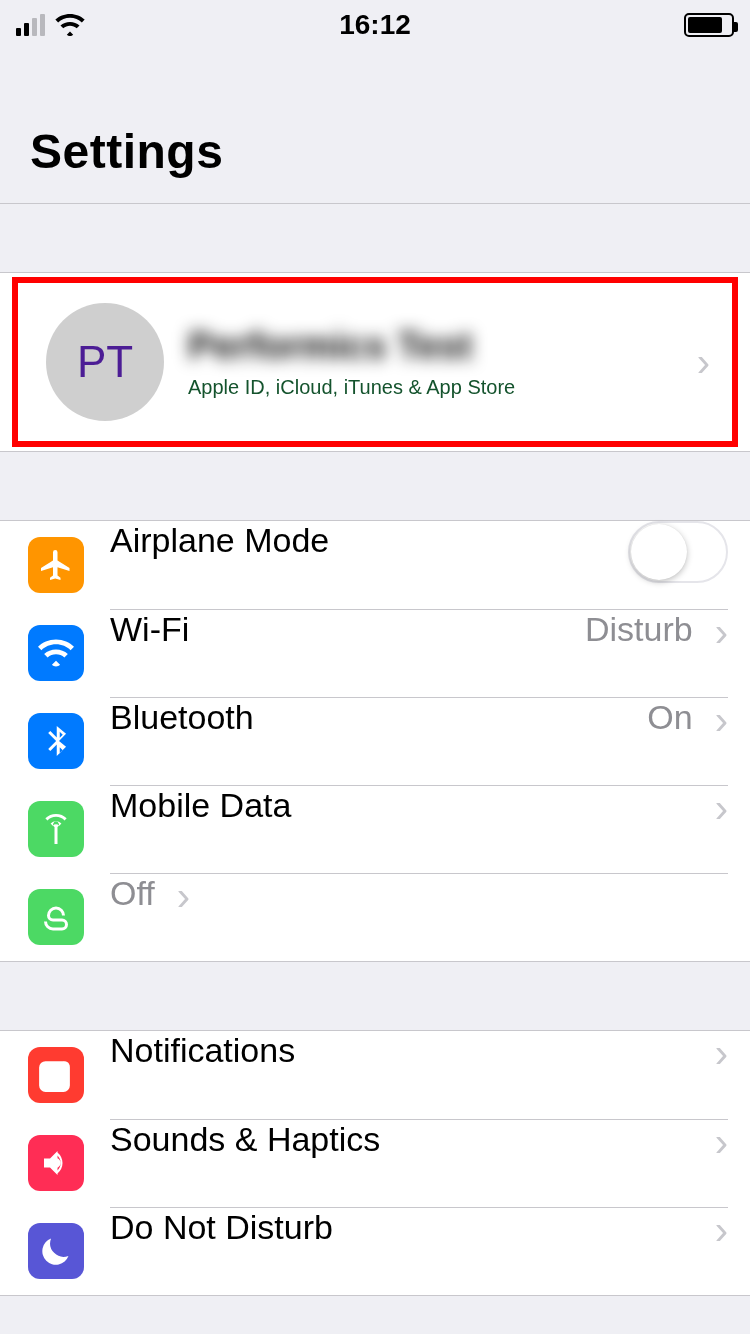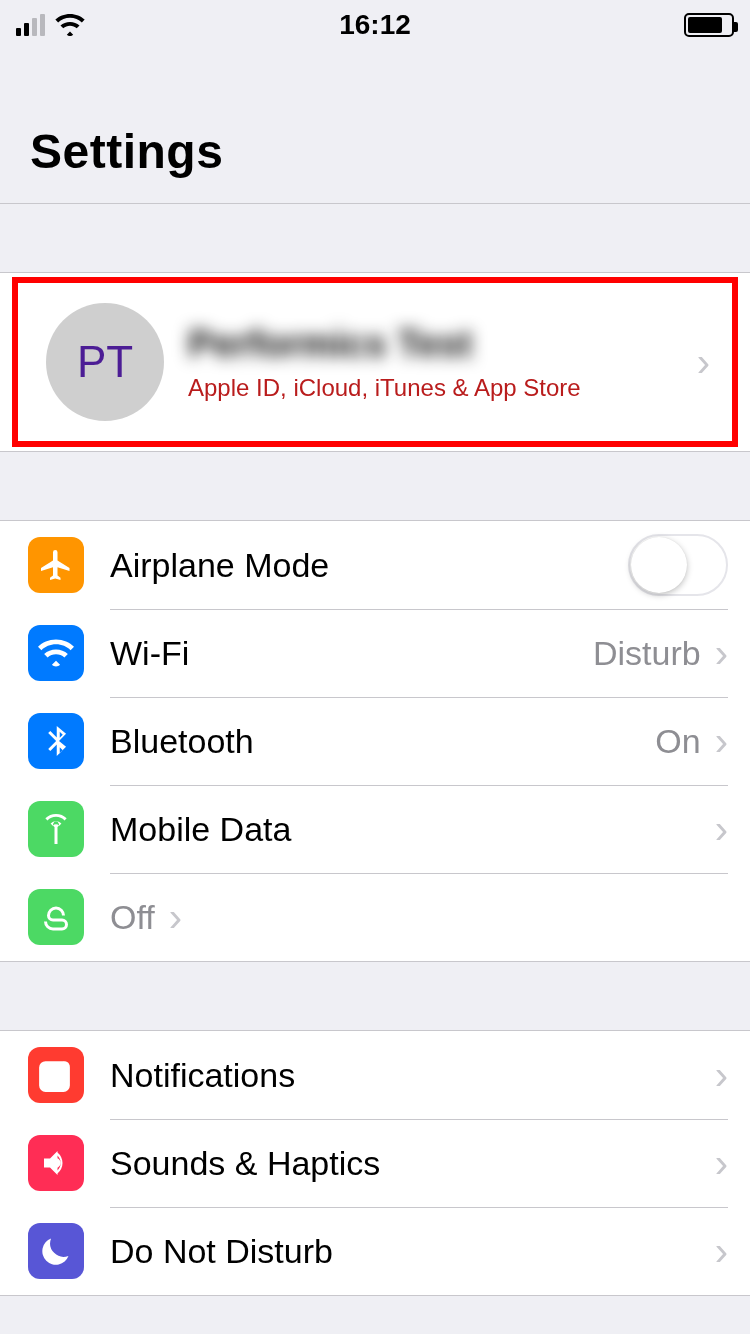--- a/index.html
+++ b/index.html
@@ -125,22 +125,22 @@
   }
   .appleid-text { flex:1; }
   .appleid-name {
     font-size:38px;
     font-weight:600;
     color:#0a0a0a;
     filter: blur(8px);
     margin-bottom:8px;
   }
   .appleid-sub {
-    font-size:24px;
-    color:#b91c1c;
+    font-size:20px;
+    color:#14532d;
   }
   .chevron {
     color:#c7c7cc;
     font-size:40px;
     font-weight:300;
     flex-shrink:0;
   }
 
   
   .row {
@@ -161,22 +161,21 @@
     border-radius:12px;
     flex-shrink:0;
     display:flex;
     align-items:center;
     justify-content:center;
   }
   .row-content {
     flex:1;
     height:100%;
     display:flex;
-    align-items:center;
-    gap:14px;
+    gap:22px;
   }
   .row-label {
     flex:1;
     font-size:34px;
     color:#000;
   }
   .row-value {
     font-size:34px;
     color:#8e8e93;
   }

